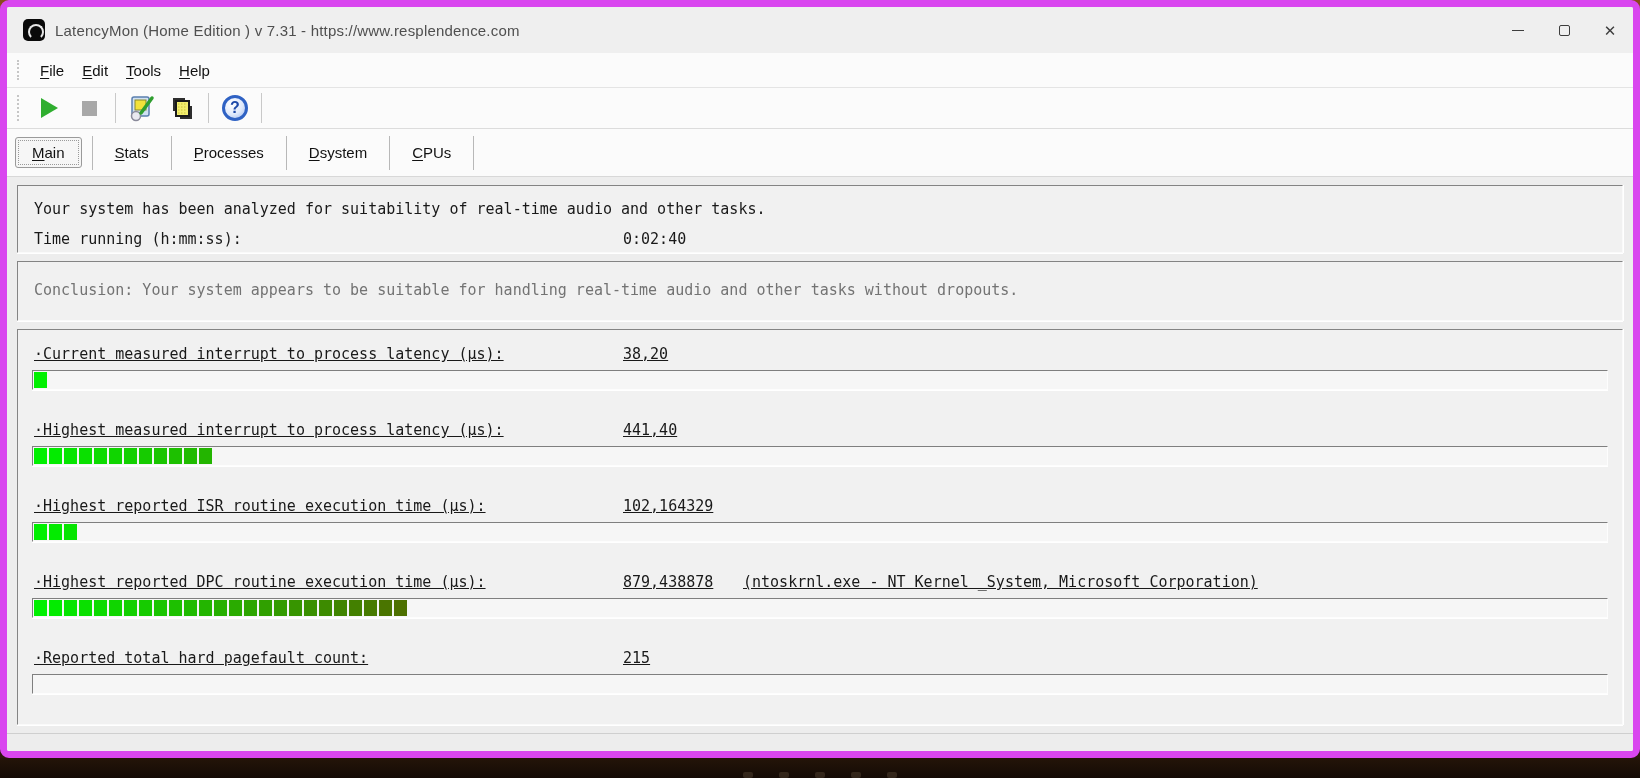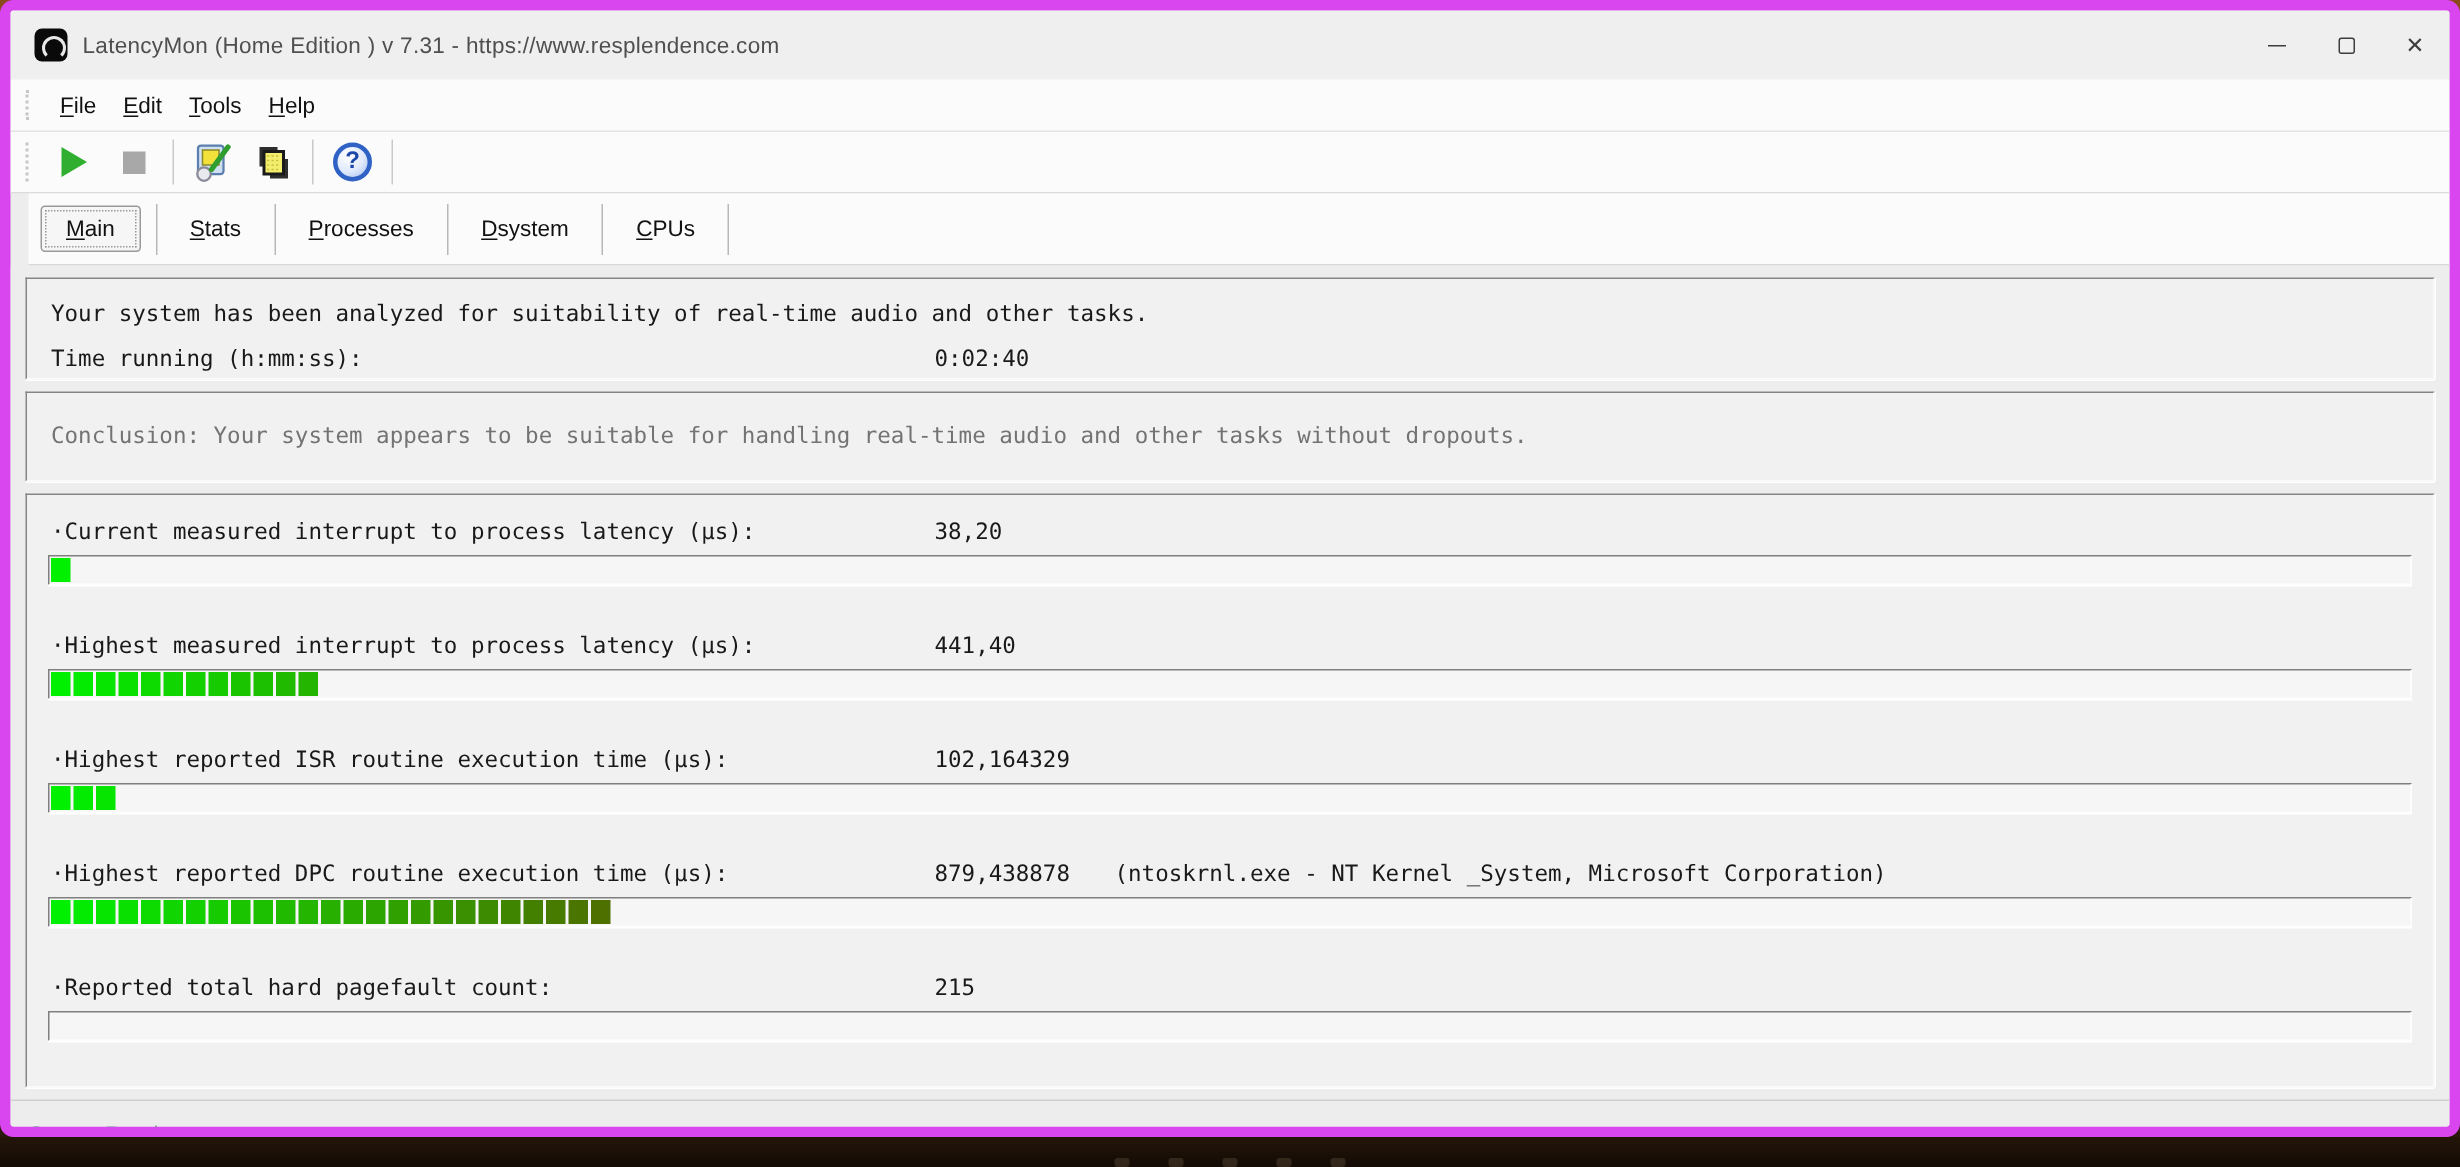--- a/index.html
+++ b/index.html
@@ -32,34 +32,34 @@
   .mnemonic { text-decoration:underline; text-underline-offset:2px; }
   
   .toolbar { height:42px; background:#fbfbfb; border-top:1px solid #e4e4e4; border-bottom:1px solid #dcdcdc; display:flex; align-items:center; padding-left:10px; flex:0 0 auto; }
   .grip2 { height:26px; border-left:2px dotted #c6c6c6; margin-right:10px; }
   .tb-btn { width:40px; height:34px; display:flex; align-items:center; justify-content:center; }
   .tb-sep { width:1px; height:30px; background:#c9c9c9; margin:0 6px; }
   .play-shape { width:0; height:0; border-left:17px solid #2fae2f; border-top:10px solid transparent; border-bottom:10px solid transparent; }
   .stop-shape { width:15px; height:15px; background:#a8a8a8; }
   .help-circle { width:26px; height:26px; border-radius:50%; background:radial-gradient(circle at 35% 30%, #ffffff 0%, #dfe9fb 55%, #9db9ee 100%); border:3px solid #2f62c4; color:#1d49a8; font-weight:bold; font-size:16px; display:flex; align-items:center; justify-content:center; }
   
-  .tabstrip { height:48px; background:#fbfbfb; border-bottom:1px solid #d8d8d8; display:flex; align-items:center; padding-left:8px; flex:0 0 auto;margin-left:12px; }
+  .tabstrip { height:48px; background:#fbfbfb; border-bottom:1px solid #d8d8d8; display:flex; align-items:center; padding-left:8px; flex:0 0 auto; }
   .tab { font-size:15px; color:#111; padding:6px 16px; }
   .tab.active { background:#f6f6f6; border:1px solid #9a9a9a; border-radius:3px; outline:1px dotted #9a9a9a; outline-offset:-4px; margin-right:4px; }
   .tab-sep { width:1px; height:34px; background:#b8b8b8; margin:0 6px; }
   
   .content { flex:1 1 auto; background:#ededed; padding:8px 10px 0 10px; font-family:"DejaVu Sans Mono", monospace; }
   .panel { background:#f1f1f1; border:1px solid; border-color:#848484 #fafafa #fafafa #848484; box-shadow:0 1px 0 #fff, 1px 0 0 #fff; margin-bottom:8px; }
   .panel-analysis { height:68px; padding:8px 0 0 16px; }
   .mono-line { font-size:15px; color:#191919; line-height:30px; white-space:pre; }
   .kv-line { display:grid; grid-template-columns:589px 1fr; font-size:15px; color:#191919; line-height:30px; }
   .panel-conclusion { height:60px; padding:13px 0 0 16px; }
   .panel-measurements { padding:12px 0 2px 0; }
   .m-block { margin:0 14px 28px 14px; }
-  .m-line { display:grid; grid-template-columns:589px 120px 1fr; font-size:15px; color:#191919; height:24px; align-items:center; padding-left:2px; white-space:pre; margin-bottom:4px; }
+  .m-line { display:grid; grid-template-columns:589px 120px 1fr; font-size:15px; color:#191919; height:24px; align-items:center; padding-left:2px; white-space:pre; margin-bottom:4px;text-decoration:underline; }
   .m-bar { height:20px; background:#f6f6f6; border:1px solid; border-color:#7f7f7f #fdfdfd #fdfdfd #7f7f7f; box-shadow:0 1px 0 #fff; display:flex; gap:2px; padding:1px; }
   .m-seg { width:13px; height:100%; flex:0 0 auto; }
   
   .statusbar { height:46px; border-top:1px solid #cfcfcf; background:#ededed; display:flex; align-items:center; padding-left:12px; font-size:15px; color:#15803d; flex:0 0 auto; }
   
   .taskbar { position:absolute; left:0; bottom:0; width:1640px; height:20px; background:linear-gradient(180deg,#241509 0%, #140b05 100%); display:flex; align-items:flex-end; justify-content:center; gap:26px; }
   .tb-dot { width:10px; height:6px; background:#6b5a45; opacity:.35; border-radius:2px; }
 </style>
 </head>
 <body>

